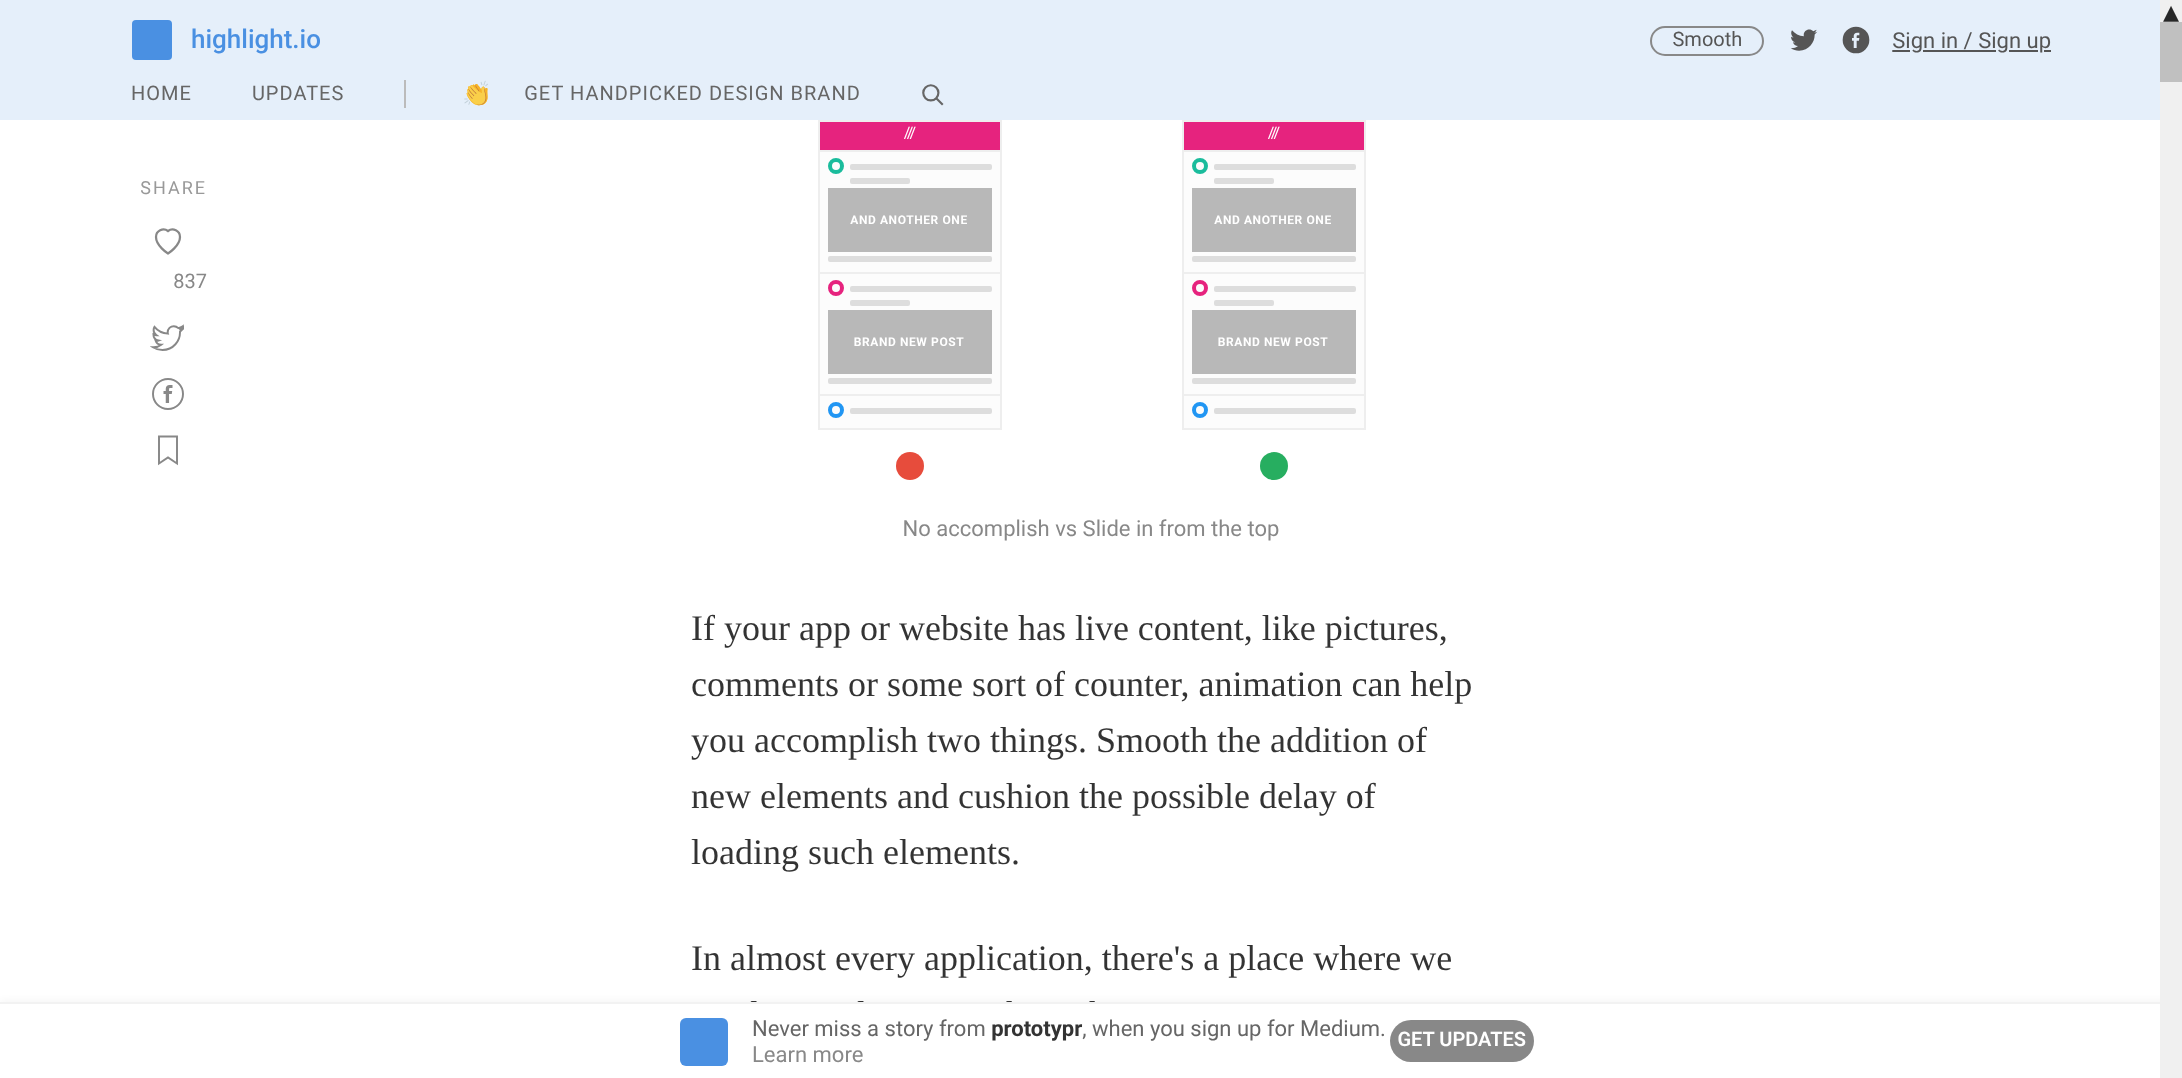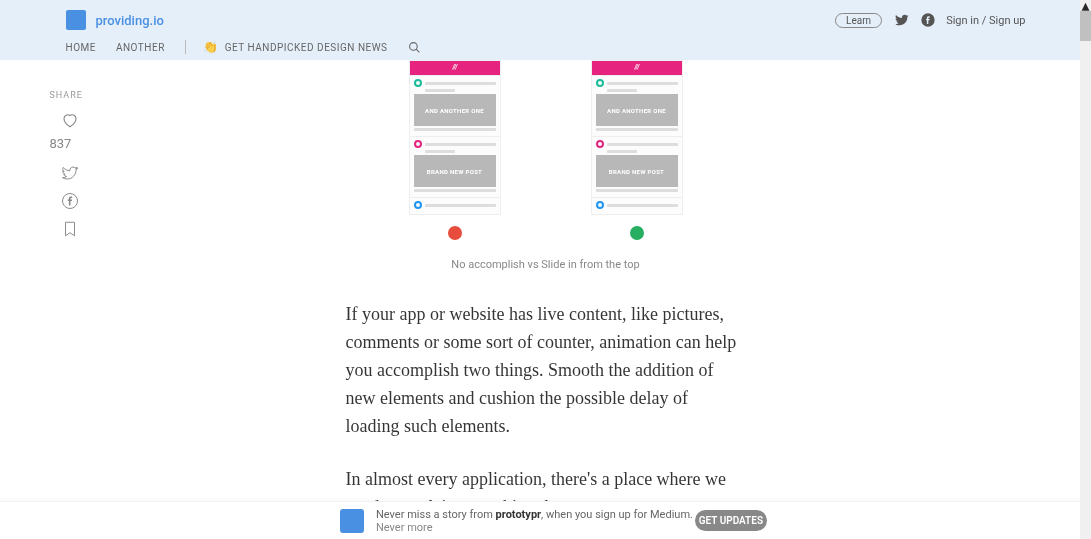--- a/index.html
+++ b/index.html
@@ -5,34 +5,34 @@
   * { margin: 0; padding: 0; box-sizing: border-box; }
   body { font-family: -apple-system, BlinkMacSystemFont, "Segoe UI", Roboto, sans-serif; width: 1091px; background: #fff; color: rgba(0,0,0,0.84); }
   .topbar { background: #e5effa; height: 60px; position: relative; }
   .topbar-inner { max-width: 1000px; margin: 0 auto; padding: 0 20px; }
   .row1 { display: flex; align-items: center; height: 34px; padding-top: 6px; }
   .logo { width: 20px; height: 20px; background: #4a90e2; border-radius: 2px; margin-right: 10px; }
   .brand { color: #4a90e2; font-size: 13px; font-weight: 500; }
   .spacer { flex: 1; }
   .follow { border: 1px solid #888; border-radius: 10px; padding: 1px 10px; font-size: 10px; color: #555; margin-right: 12px; cursor: pointer; }
   .soc-icon { width: 16px; height: 16px; fill: #555; margin-right: 10px; cursor: pointer; }
-  .signin { font-size: 11px; color: #555; cursor: pointer; }
-  .row2 { display: flex; align-items: center; height: 26px; }
+  .signin { font-size: 11px; color: #555; cursor: pointer; text-decoration: underline; }
+  .row2 { display: flex; align-items: center; height: 26px; gap: 10px; }
   .navlink { font-size: 10px; letter-spacing: 0.5px; color: #666; margin-right: 20px; cursor: pointer; }
   .divider { width: 1px; height: 14px; background: #bbb; margin-right: 18px; }
   .hand { margin-right: 6px; font-size: 12px; }
   .search-icon { width: 13px; height: 13px; stroke: #666; fill: none; stroke-width: 2; cursor: pointer; }
 
   .content-wrap { position: relative; max-width: 1000px; margin: 0 auto; padding: 0 20px; }
 
-  .share-col { position: absolute; left: 4px; top: 30px; width: 40px; text-align: left; }
+  .share-col { position: absolute; left: 18px; top: 30px; width: 40px; text-align: right; }
   .share-label { font-size: 9px; letter-spacing: 1px; color: #999; margin-bottom: 8px; }
   .share-btn { display: flex; align-items: center; justify-content: center; height: 24px; margin-bottom: 4px; cursor: pointer; }
   .heart-outline { width: 18px; height: 18px; stroke: #888; fill: none; stroke-width: 1.5; }
-  .share-count { font-size: 13px; color: #888; margin-bottom: 10px; }
+  .share-count { font-size: 10px; color: #888; margin-bottom: 10px; }
   .share-svg { width: 18px; height: 18px; stroke: #888; fill: none; stroke-width: 1.3; }
 
   .article { max-width: 400px; margin: 0 auto; }
   .figure { text-align: center; padding-top: 0; }
   .phones { display: flex; justify-content: center; gap: 90px; }
   .phone { width: 92px; background: #fcfcfc; border: 1px solid #eee; }
   .phone-header { height: 14px; background: #e6237e; position: relative; }
   .phone-header::before { content: "///"; color: #fff; font-size: 8px; position: absolute; left: 50%; top: 1px; transform: translateX(-50%); letter-spacing: -1px; }
   .post { padding: 3px 4px 3px 4px; border-top: 1px solid #eee; }
   .post-row { display: flex; align-items: center; margin-bottom: 2px; }
@@ -66,37 +66,37 @@
   .scroll-up { position: absolute; top: 0; width: 11px; height: 11px; display: flex; align-items: center; justify-content: center; }
   .scroll-thumb { position: absolute; top: 11px; width: 11px; height: 30px; background: #c0c0c0; }
 </style>
 </head>
 <body>
 
 <div class="topbar">
   <div class="topbar-inner">
     <div class="row1">
       <div class="logo"></div>
-      <span class="brand">providing.io</span>
+      <span class="brand">highlight.io</span>
       <div class="spacer"></div>
-      <span class="follow">Learn</span>
+      <span class="follow">Smooth</span>
       <svg class="soc-icon" viewBox="0 0 24 24">
           <path d="M22 5.9c-.7.3-1.5.6-2.3.7.8-.5 1.5-1.3 1.8-2.2-.8.5-1.7.8-2.6 1-.8-.8-1.8-1.3-3-1.3-2.3 0-4.1 1.8-4.1 4.1 0 .3 0 .6.1.9C8.3 8.9 5.1 7.2 3 4.6c-.4.6-.6 1.3-.6 2.1 0 1.4.7 2.7 1.8 3.4-.7 0-1.3-.2-1.9-.5v.1c0 2 1.4 3.6 3.3 4-.3.1-.7.1-1.1.1-.3 0-.5 0-.8-.1.5 1.6 2 2.8 3.8 2.8-1.4 1.1-3.1 1.7-5 1.7H2c1.8 1.2 4 1.8 6.3 1.8 7.5 0 11.7-6.3 11.7-11.7v-.5c.8-.6 1.5-1.3 2-2.1z"></path>
         </svg>
       <svg class="soc-icon" viewBox="0 0 24 24">
           <path d="M12 2a10 10 0 1 0 0 20 10 10 0 0 0 0-20zm2.5 6.5h-1.2c-.5 0-.8.3-.8.8v1.2h2l-.3 2h-1.7V18h-2.2v-5.5H9V10.5h1.3V9c0-1.5.9-2.5 2.5-2.5h1.7v2z"></path>
         </svg>
       <span class="signin">Sign in / Sign up</span>
     </div>
     <div class="row2">
       <span class="navlink">HOME</span>
-      <span class="navlink">ANOTHER</span>
+      <span class="navlink">UPDATES</span>
       <div class="divider"></div>
       <span class="hand">👏</span>
-      <span class="navlink">GET HANDPICKED DESIGN NEWS</span>
+      <span class="navlink">GET HANDPICKED DESIGN BRAND</span>
       <svg class="search-icon" viewBox="0 0 24 24">
           <circle cx="10" cy="10" r="7"></circle>
           <line x1="15" y1="15" x2="21" y2="21"></line>
         </svg>
     </div>
   </div>
 </div>
 
 <div class="content-wrap">
   <div class="share-col">
@@ -215,21 +215,21 @@
 
   </div>
 
   <div class="top-highlight">Top highlight</div>
 </div>
 
 <div class="footer-bar">
   <div class="footer-logo"></div>
   <div class="footer-text">
     <span>Never miss a story from </span><b>prototypr</b><span>, when you sign up for Medium.</span><br>
-    <span class="learn">Never more</span>
+    <span class="learn">Learn more</span>
   </div>
   <div class="get-updates">GET UPDATES</div>
 </div>
 
 <div class="scrollbar">
   <div class="scroll-up">▴</div>
   <div class="scroll-thumb"></div>
 </div>
 
 </body></html>

